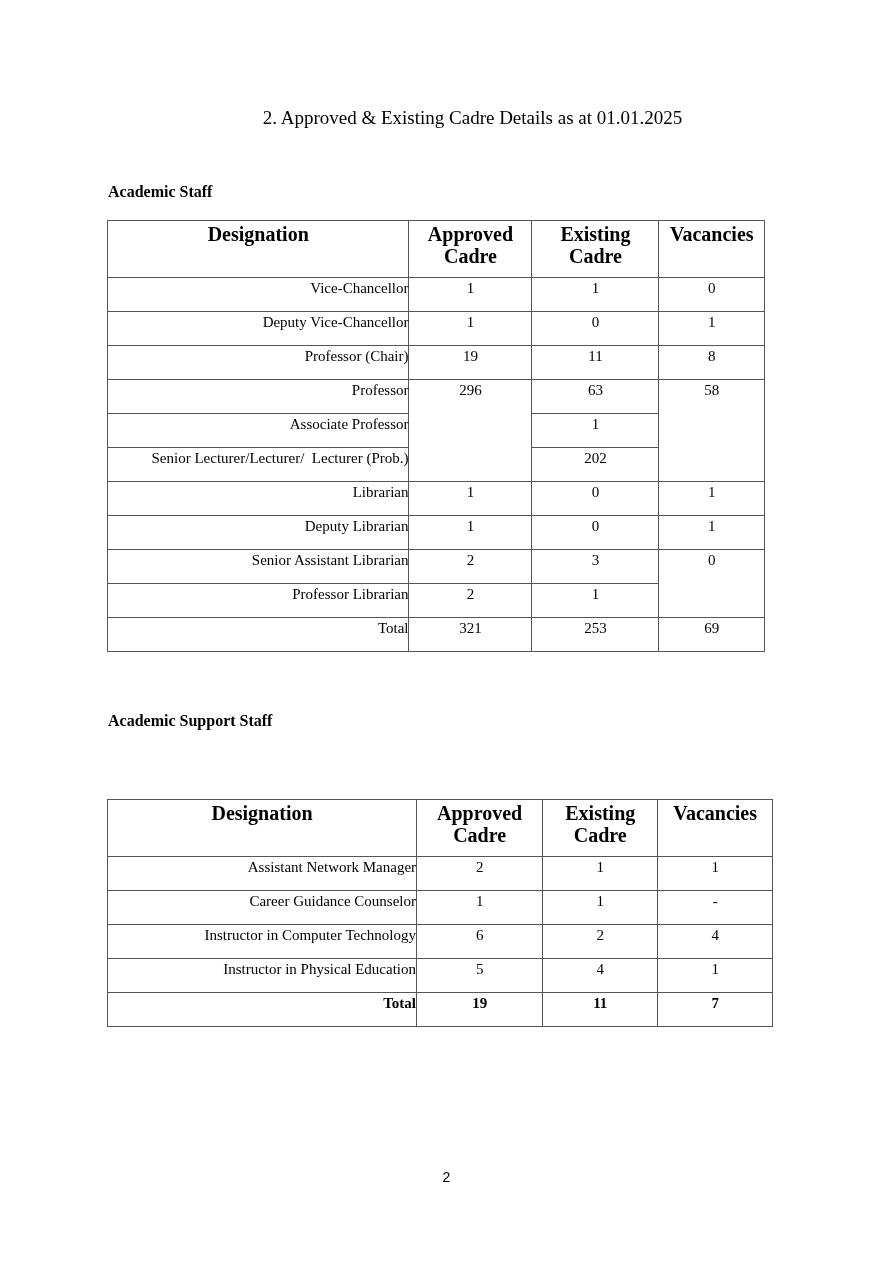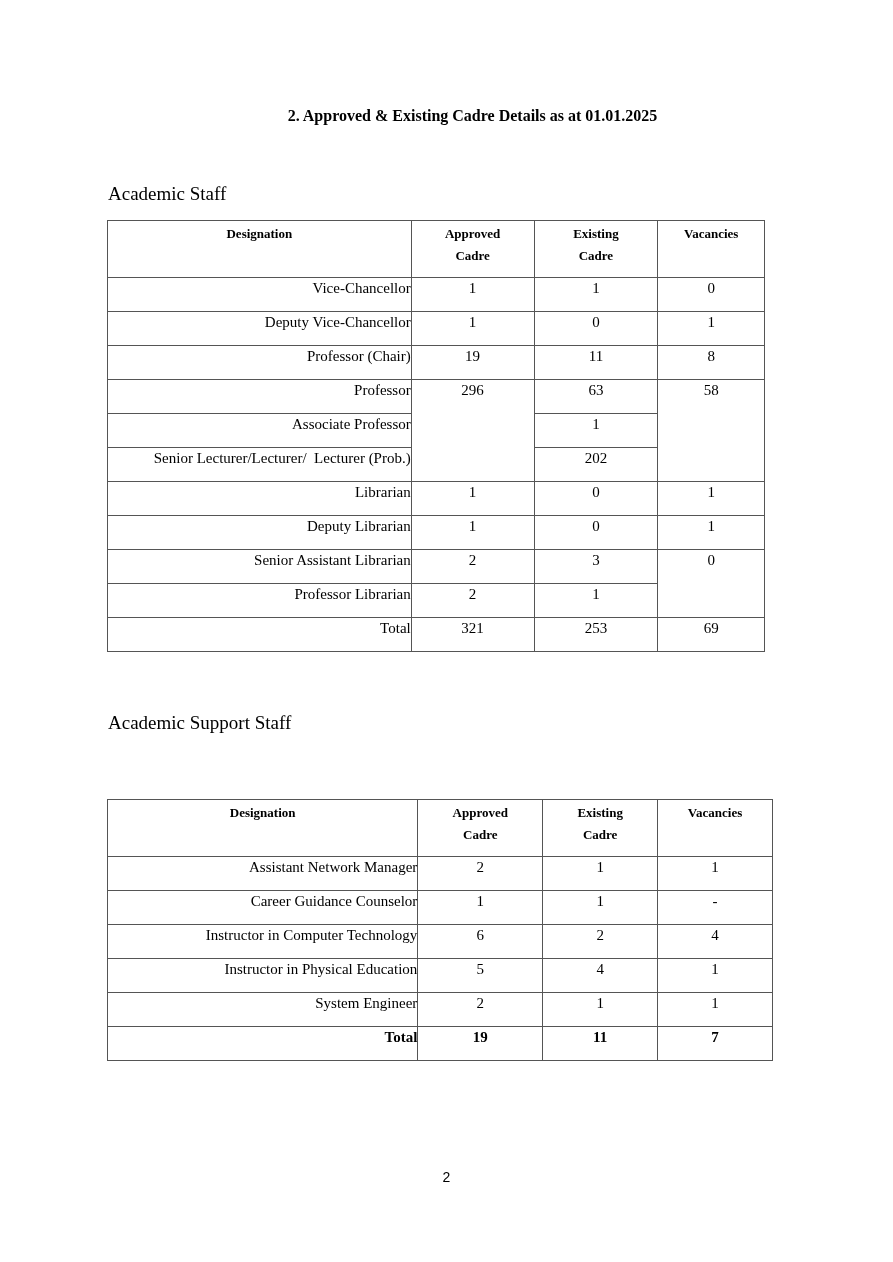--- a/index.html
+++ b/index.html
@@ -1,21 +1,21 @@
 <!DOCTYPE html>
 <html><head>
 <meta charset="utf-8">
 <style>
   html, body { margin: 0; padding: 0; background: #ffffff; }
   body { width: 893px; height: 1262px; position: relative; font-family: "Liberation Serif", "DejaVu Serif", serif; color: #000; }
-  .title { position: absolute; left: 0; width: 893px; top: 107px; text-align: center; font-weight: bold; font-size: 16px; padding-left: 52px; box-sizing: border-box; }
-  .section-heading { position: absolute; left: 108px; font-weight: normal; font-size: 19px; }
+  .title { position: absolute; left: 0; width: 893px; top: 107px; text-align: center; font-weight: normal; font-size: 19px; padding-left: 52px; box-sizing: border-box; }
+  .section-heading { position: absolute; left: 108px; font-weight: bold; font-size: 16px; }
   table { position: absolute; border-collapse: collapse; font-size: 15px; }
   td, th { border: 1px solid #555; vertical-align: top; padding: 0; }
-  th { font-weight: bold; font-size: 13px; text-align: center; line-height: 22px; padding-top: 2px; }
+  th { font-weight: bold; font-size: 20px; text-align: center; line-height: 22px; padding-top: 2px; }
   td { height: 32px; line-height: 19px; padding-top: 1px; }
   td.name { text-align: right; padding-left: 8px; }
   td.num { text-align: center; }
   tr.head-row th { height: 54px; }
   tr.total td { font-weight: bold; }
   #t1 { left: 107px; top: 220px; width: 658px; }
   #t2 { left: 107px; top: 799px; width: 666px; }
   .page-num { position: absolute; left: 0; width: 893px; top: 1169px; text-align: center; font-family: "Liberation Sans", "DejaVu Sans", sans-serif; font-size: 14px; }
 </style>
 </head>
@@ -136,26 +136,20 @@
     <td class="num">6</td>
     <td class="num">2</td>
     <td class="num">4</td>
   </tr>
   <tr>
     <td class="name">Instructor in Physical Education</td>
     <td class="num">5</td>
     <td class="num">4</td>
     <td class="num">1</td>
   </tr>
-  <tr>
-    <td class="name">System Engineer</td>
-    <td class="num">2</td>
-    <td class="num">1</td>
-    <td class="num">1</td>
-  </tr>
   <tr class="total">
     <td class="name">Total</td>
     <td class="num">19</td>
     <td class="num">11</td>
     <td class="num">7</td>
   </tr>
 </tbody>
   </table>
 
 <div class="page-num">2</div>

